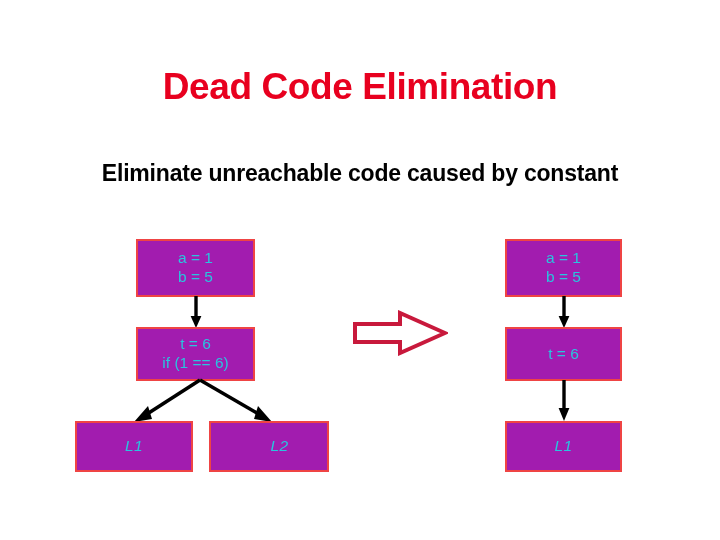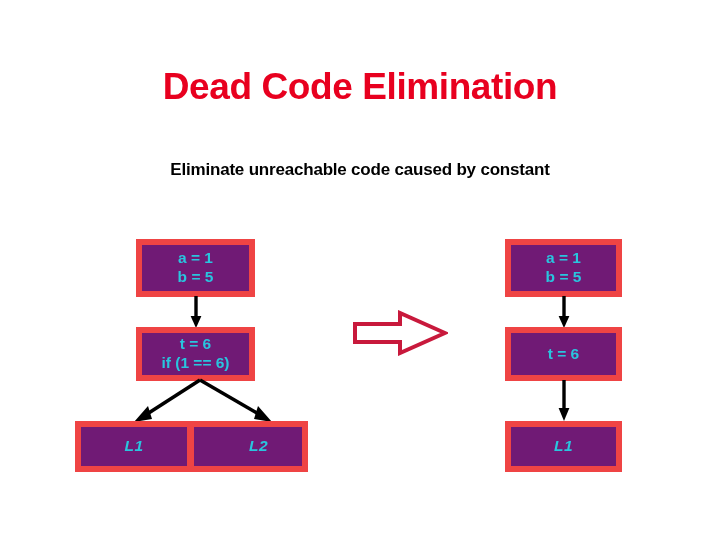--- a/index.html
+++ b/index.html
@@ -35,43 +35,43 @@
     white-space: nowrap;
   }
 
   
   #subtitle {
     position: absolute;
     left: 60px;
     top: 160px;
     width: 600px;
     text-align: center;
-    font-size: 17px;
+    font-size: 23px;
     font-weight: bold;
     color: #000000;
     line-height: 1.18;
     letter-spacing: -0.2px;
   }
   #subtitle .ln {
     display: block;
   }
 
   
   .flow-box {
     position: absolute;
     box-sizing: border-box;
-    border: 6px solid #ef4444;
-    background: #701a75;
+    border: 2px solid #ef4444;
+    background: #a21caf;
     display: flex;
     flex-direction: column;
     align-items: center;
     justify-content: center;
     color: #29c5de;
     font-size: 15.5px;
-    font-weight: bold;
+    font-weight: normal;
     line-height: 1.22;
     text-align: center;
   }
   .flow-box .code-line {
     display: block;
     white-space: nowrap;
   }
   .flow-box.label-box .code-line {
     font-style: italic;
     letter-spacing: 0.5px;
@@ -131,21 +131,21 @@
 
     <svg class="diag-arrow" style="left:192px; top:378px; width:88px; height:48px;" viewBox="0 0 88 48">
       <line x1="8" y1="2" x2="70" y2="38" stroke="#000000" stroke-width="3.6"></line>
       <polygon points="80,44 62,41 66,28" fill="#000000"></polygon>
     </svg>
 
     <div class="flow-box label-box" style="left:75px; top:421px; width:118px; height:51px;">
       <span class="code-line">L1</span>
     </div>
 
-    <div class="flow-box label-box" style="left:188px; top:421px; width:120px; height:51px;padding-left:21px;">
+    <div class="flow-box label-box" style="left:209px; top:421px; width:120px; height:51px;padding-left:21px;">
       <span class="code-line">L2</span>
     </div>
   </div>
 
   <svg id="transform-arrow" viewBox="0 0 96 46">
     <polygon points="3,14 48,14 48,3 93,23 48,43 48,32 3,32" fill="#ffffff" stroke="#c8193c" stroke-width="4" stroke-linejoin="miter"></polygon>
   </svg>
 
   <div>
 

